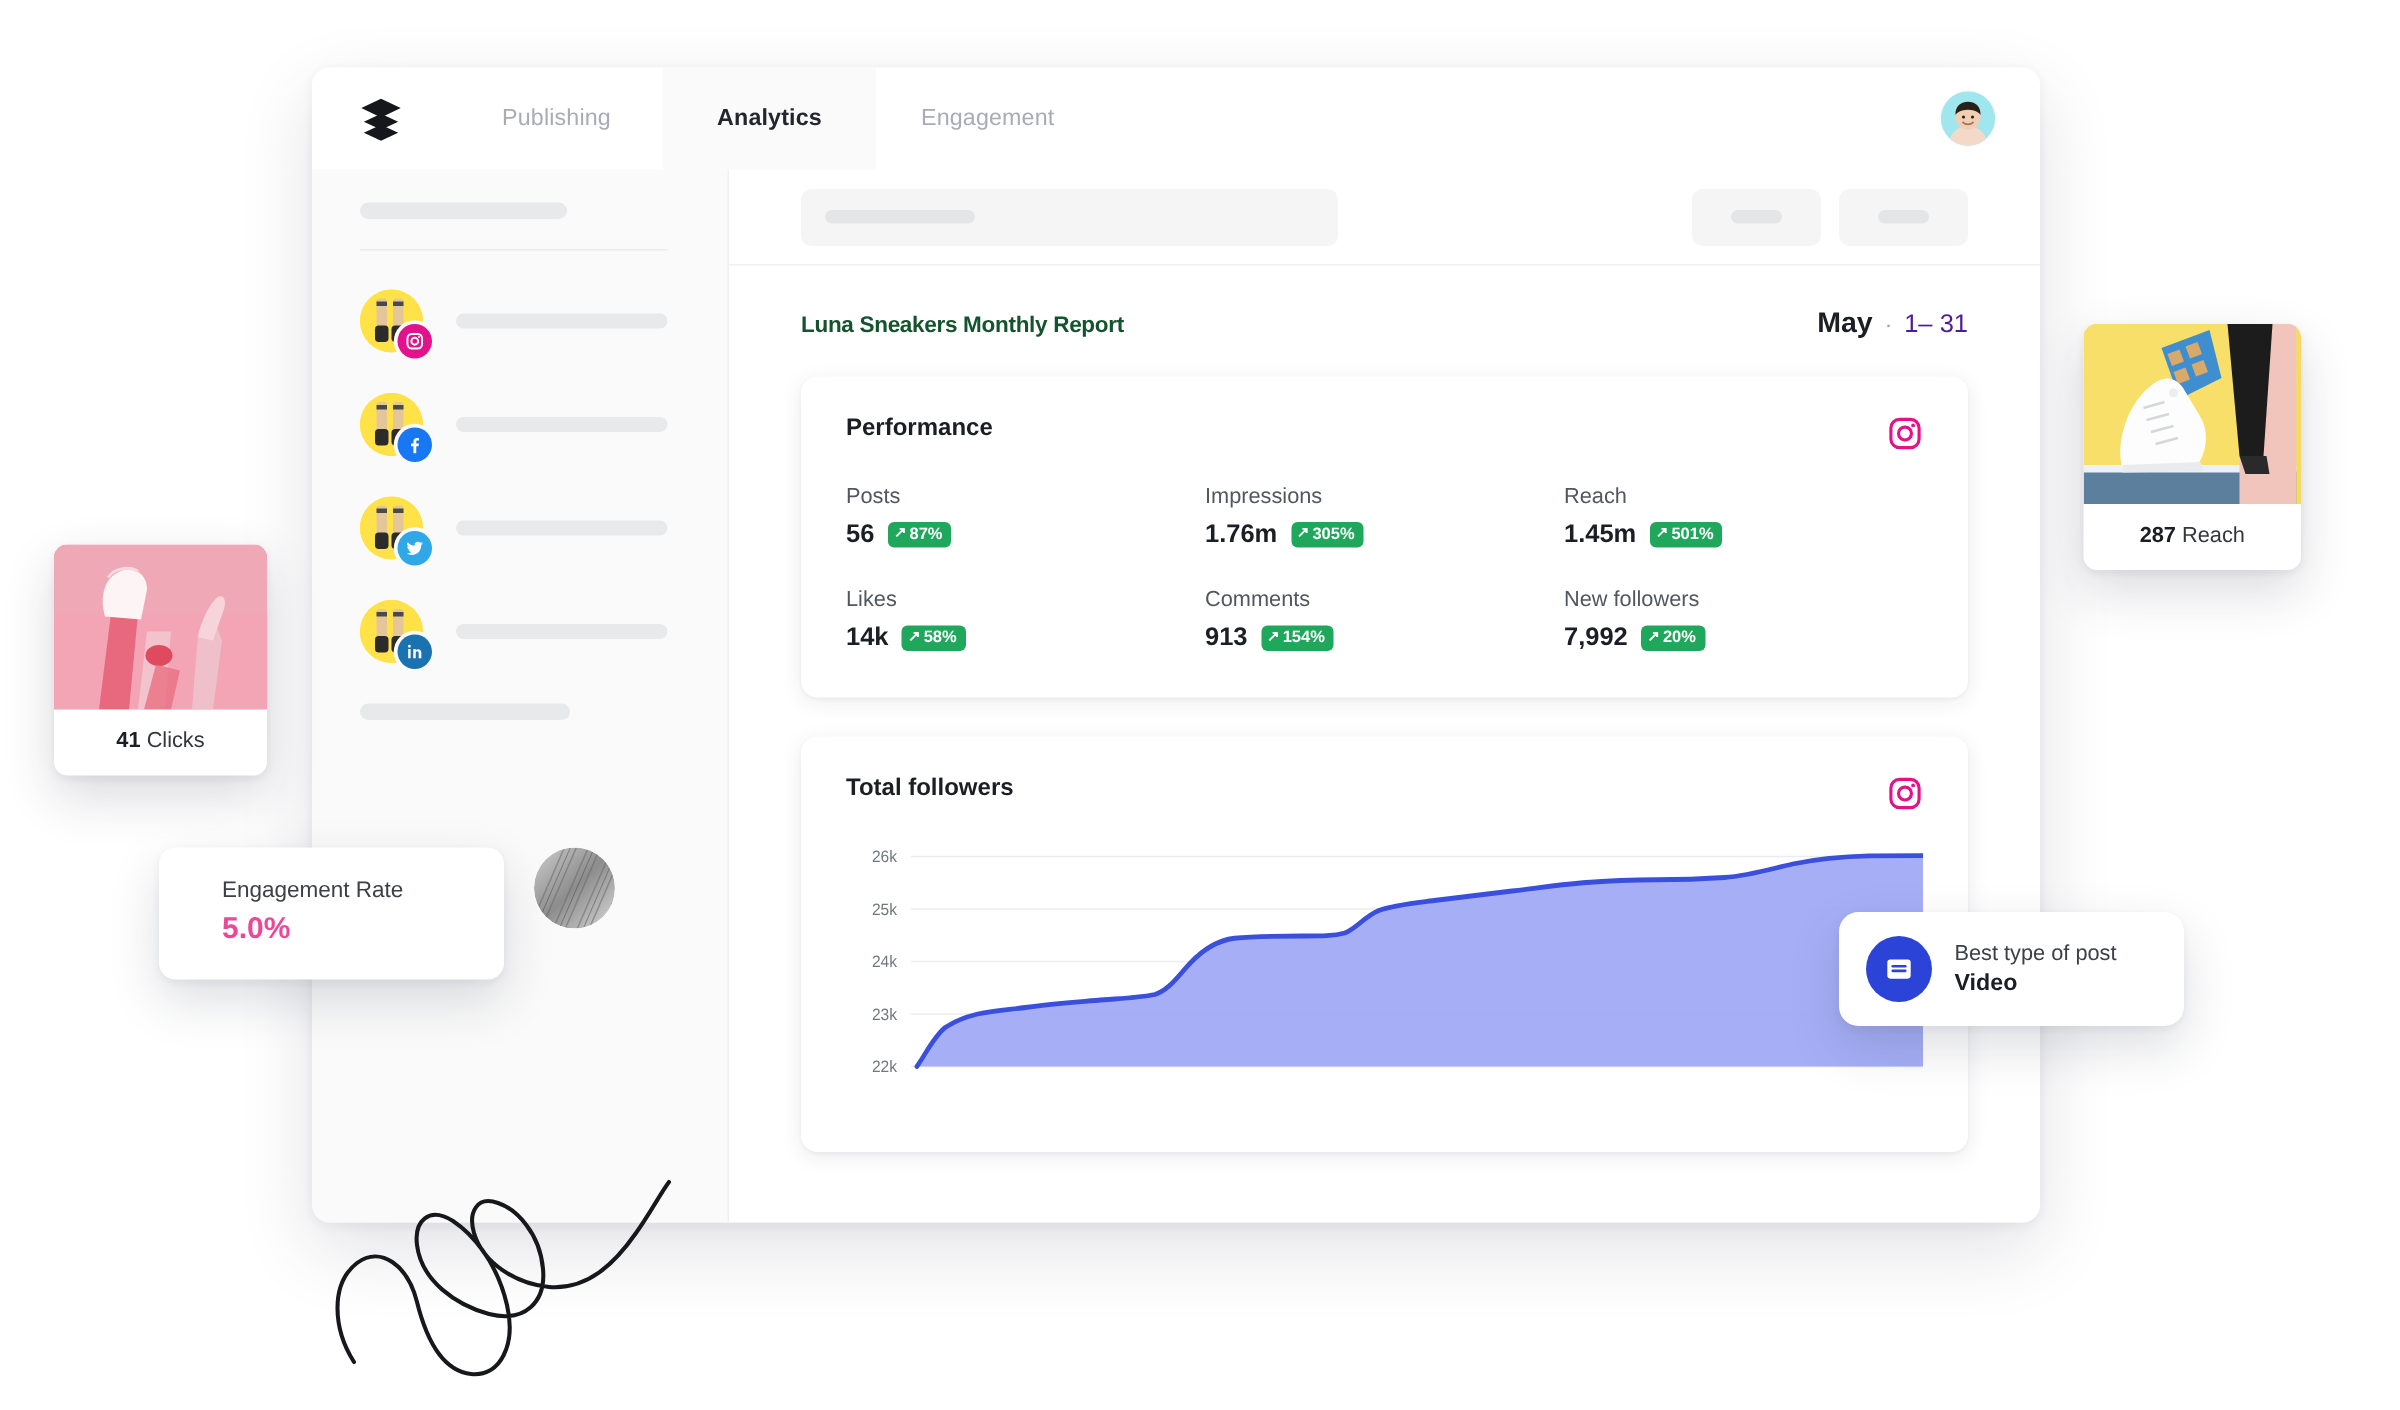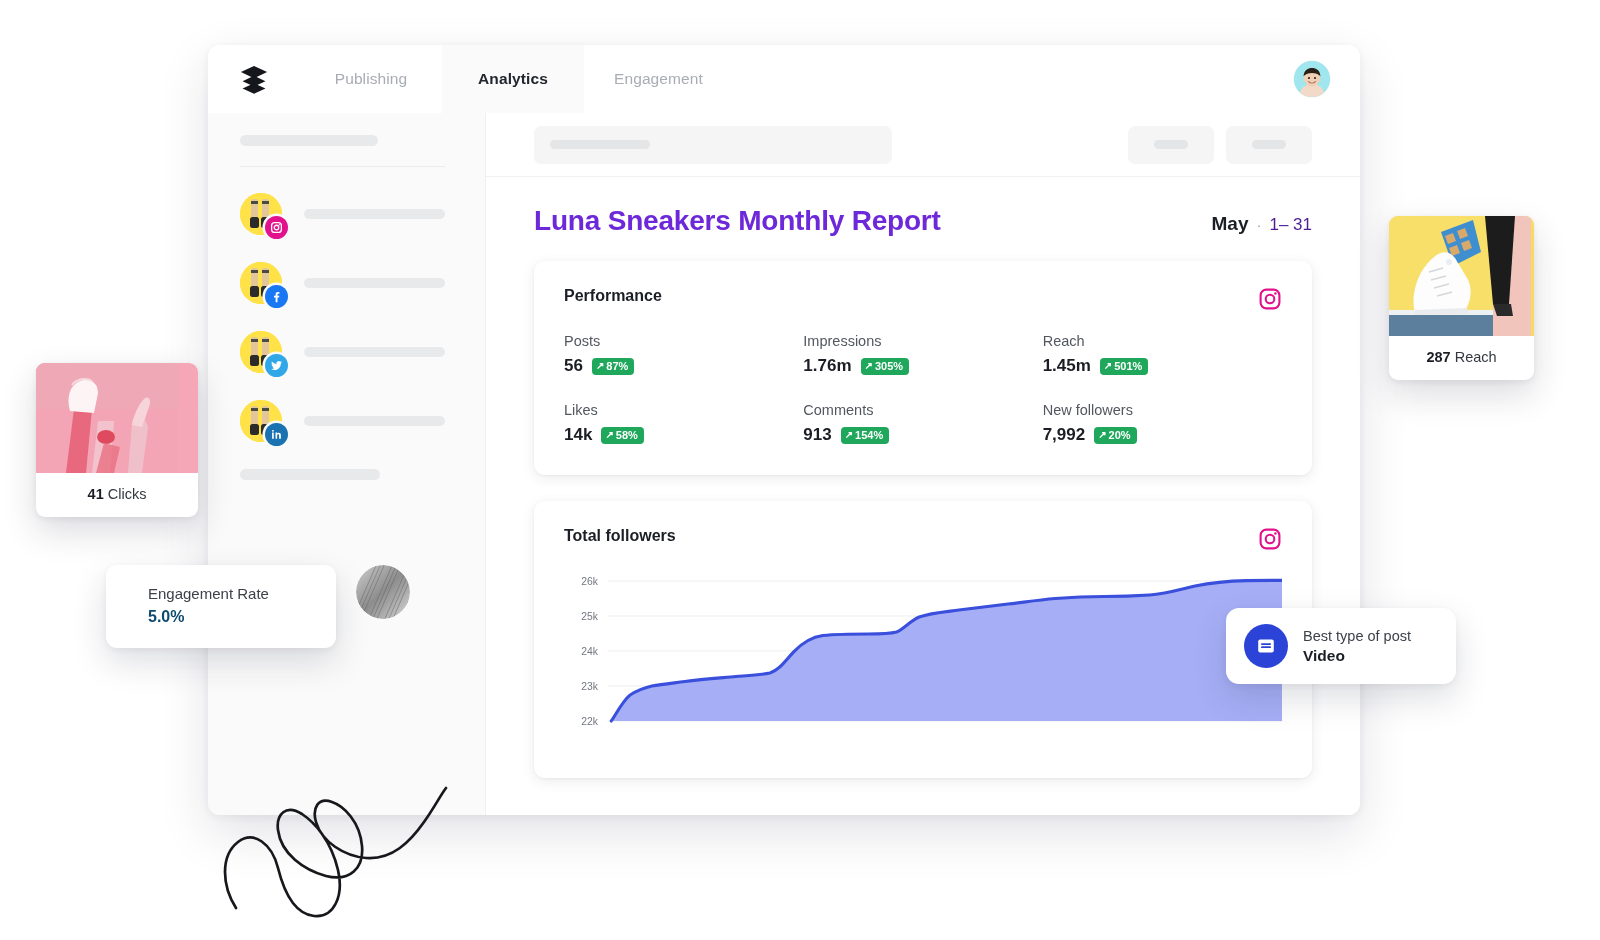--- a/index.html
+++ b/index.html
@@ -87,21 +87,21 @@
   .tb-wide { width: 358px; height: 38px; border-radius: 7px; background: #f5f5f6;
              display: flex; align-items: center; padding-left: 16px; }
   .tb-wide .skel-inner { width: 100px; height: 9px; border-radius: 5px; background: #e4e5e6; }
   .tb-sp { flex: 1; }
   .tb-sm { width: 86px; height: 38px; border-radius: 7px; background: #f5f5f6;
            display: flex; align-items: center; justify-content: center; }
   .tb-sm .skel-inner { width: 34px; height: 9px; border-radius: 5px; background: #e4e5e6; }
 
   .content { flex: 1; padding: 28px 48px 0 48px; overflow: hidden; }
   .report-head { display: flex; align-items: baseline; margin-bottom: 24px; }
-  .report-title { font-size: 28px; font-weight: 700; color: #6d28d9; letter-spacing: -.2px; }
+  .report-title { font-size: 15px; font-weight: 700; color: #14532d; letter-spacing: -.2px; }
   .report-range { margin-left: auto; display: flex; align-items: baseline; gap: 8px; font-size: 17px; }
   .range-month { font-weight: 700; color: #1c1e25; font-size: 19px; }
   .range-dot { color: #9aa0a8; font-size: 15px; }
   .range-days { color: #4c1d95; font-size: 17px; }
 
   .card {
     background: #fff; border-radius: 11px;
     box-shadow: 0 3px 14px rgba(30,34,58,.085), 0 1px 3px rgba(30,34,58,.05);
     padding: 26px 30px 30px 30px; position: relative;
     margin-bottom: 26px;
@@ -122,42 +122,42 @@
   .pill .arw { font-size: 10px; }
 
   .chart-card { padding-bottom: 20px; }
   .chart-wrap { position: relative; height: 185px; margin-top: 6px; }
   .chart-svg { display: block; width: 100%; height: 160px; }
   .xaxis { display: flex; margin-left: 46px; margin-top: 6px; }
   .xaxis span { flex: 1; font-size: 11.5px; color: #72777f; text-align: center; }
 
   
   .float-clicks {
-    position: absolute; left: 36px; top: 363px; width: 162px;
+    position: absolute; left: 36px; top: 363px; width: 142px;
     background: #fff; border-radius: 9px; overflow: hidden;
     box-shadow: 0 14px 34px rgba(30,34,58,.16), 0 2px 6px rgba(30,34,58,.07);
   }
   .float-clicks .photo { height: 110px; position: relative; overflow: hidden; background: #f5a7b8; }
   .float-cap { padding: 13px 0 15px 0; text-align: center; font-size: 14.5px; color: #33373e; }
   .float-cap b { color: #1c1e25; font-weight: 700; }
 
   .float-reach {
     position: absolute; left: 1389px; top: 216px; width: 145px;
     background: #fff; border-radius: 9px; overflow: hidden;
     box-shadow: 0 14px 34px rgba(30,34,58,.16), 0 2px 6px rgba(30,34,58,.07);
   }
   .float-reach .photo { height: 120px; position: relative; overflow: hidden; background: #f5db62; }
 
   .float-engage {
     position: absolute; left: 106px; top: 565px; width: 230px;
     background: #fff; border-radius: 11px; padding: 20px 26px 22px 42px;
     box-shadow: 0 14px 34px rgba(30,34,58,.15), 0 2px 6px rgba(30,34,58,.06);
   }
   .fe-label { font-size: 15px; color: #3c4048; margin-bottom: 6px; }
-  .fe-value { font-size: 16px; font-weight: 700; color: #0c4a6e; }
+  .fe-value { font-size: 20px; font-weight: 700; color: #ec4899; }
 
   .float-best {
     position: absolute; left: 1226px; top: 608px; width: 230px;
     background: #fff; border-radius: 13px; padding: 16px 18px;
     display: flex; align-items: center; gap: 15px;
     box-shadow: 0 14px 34px rgba(30,34,58,.15), 0 2px 6px rgba(30,34,58,.06);
   }
   .best-ico {
     width: 44px; height: 44px; border-radius: 50%; background: #2b43d6;
     display: flex; align-items: center; justify-content: center; flex: 0 0 44px;

